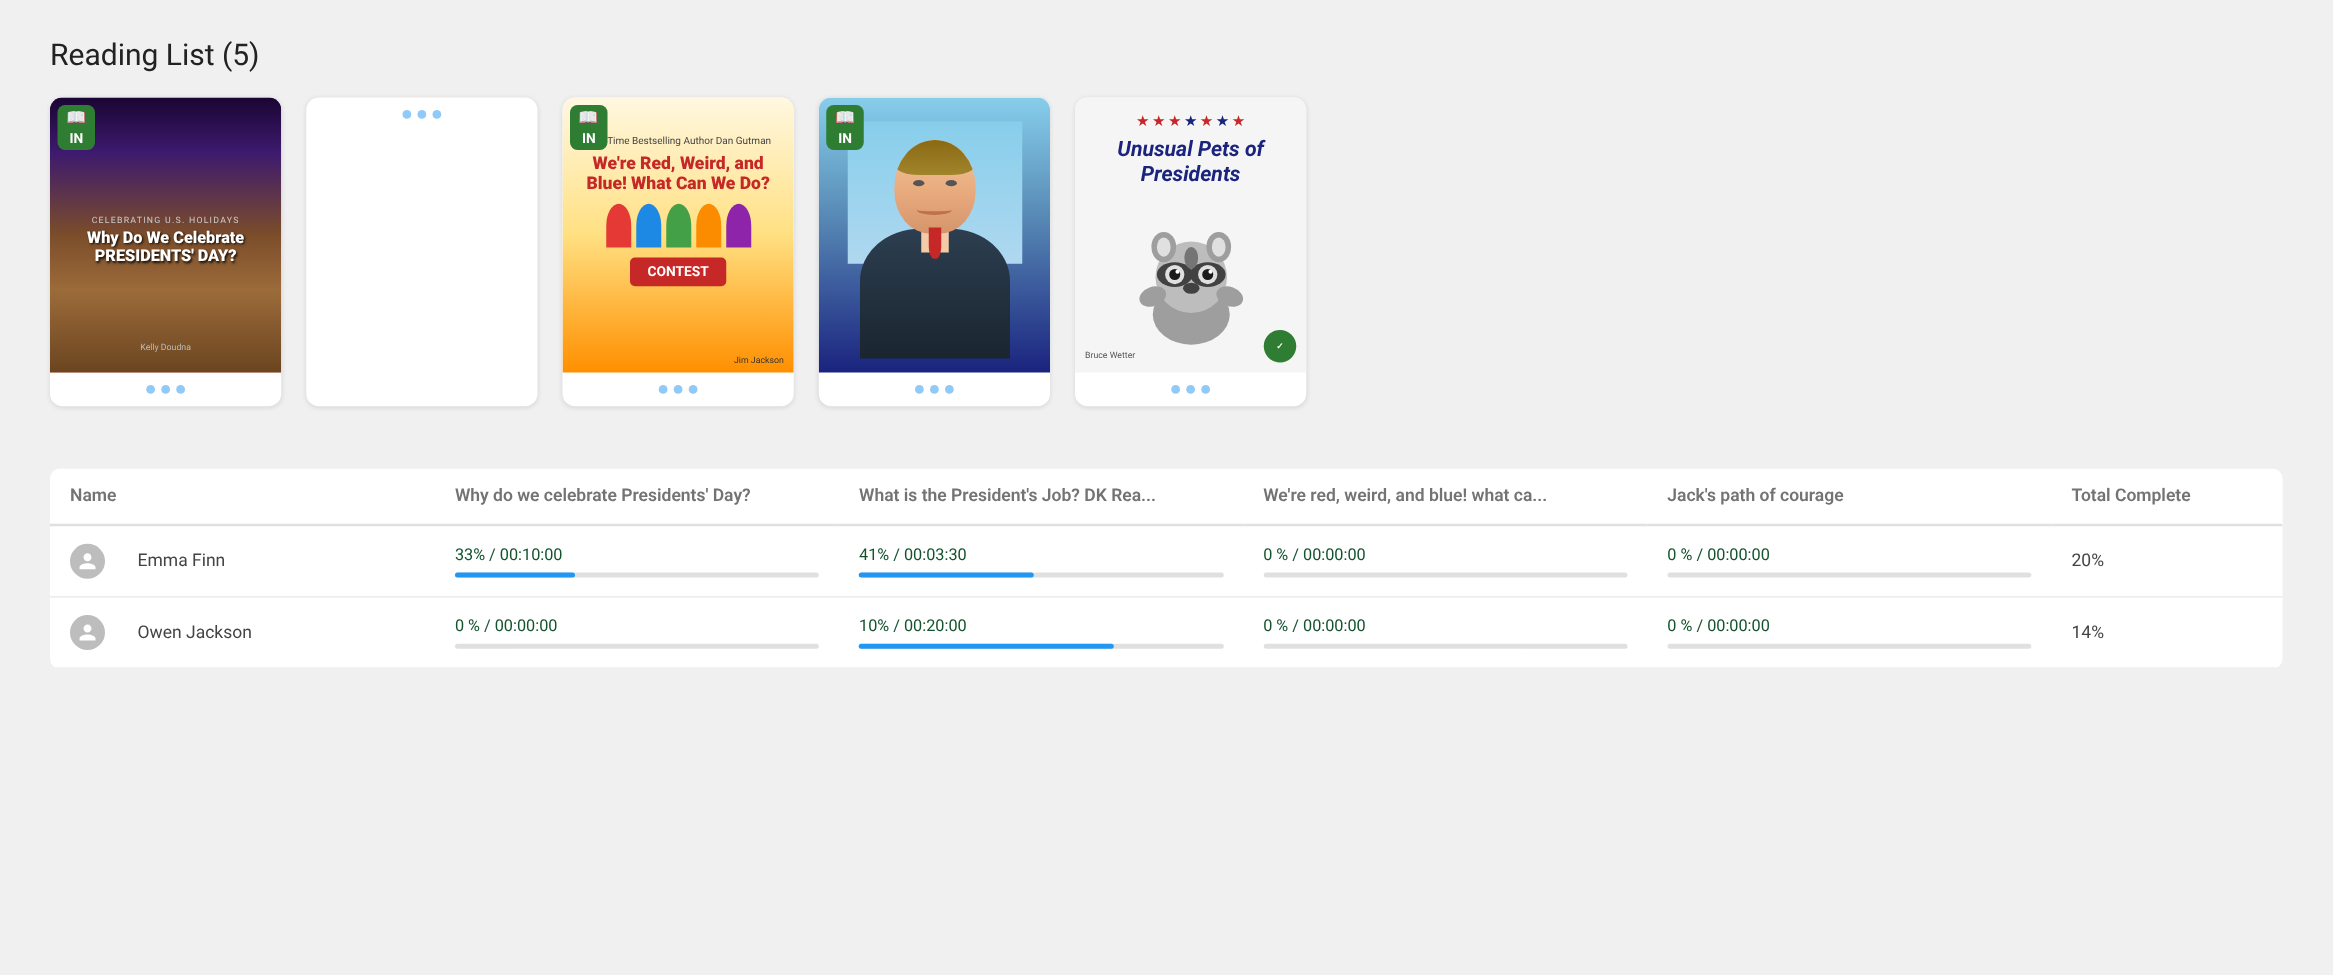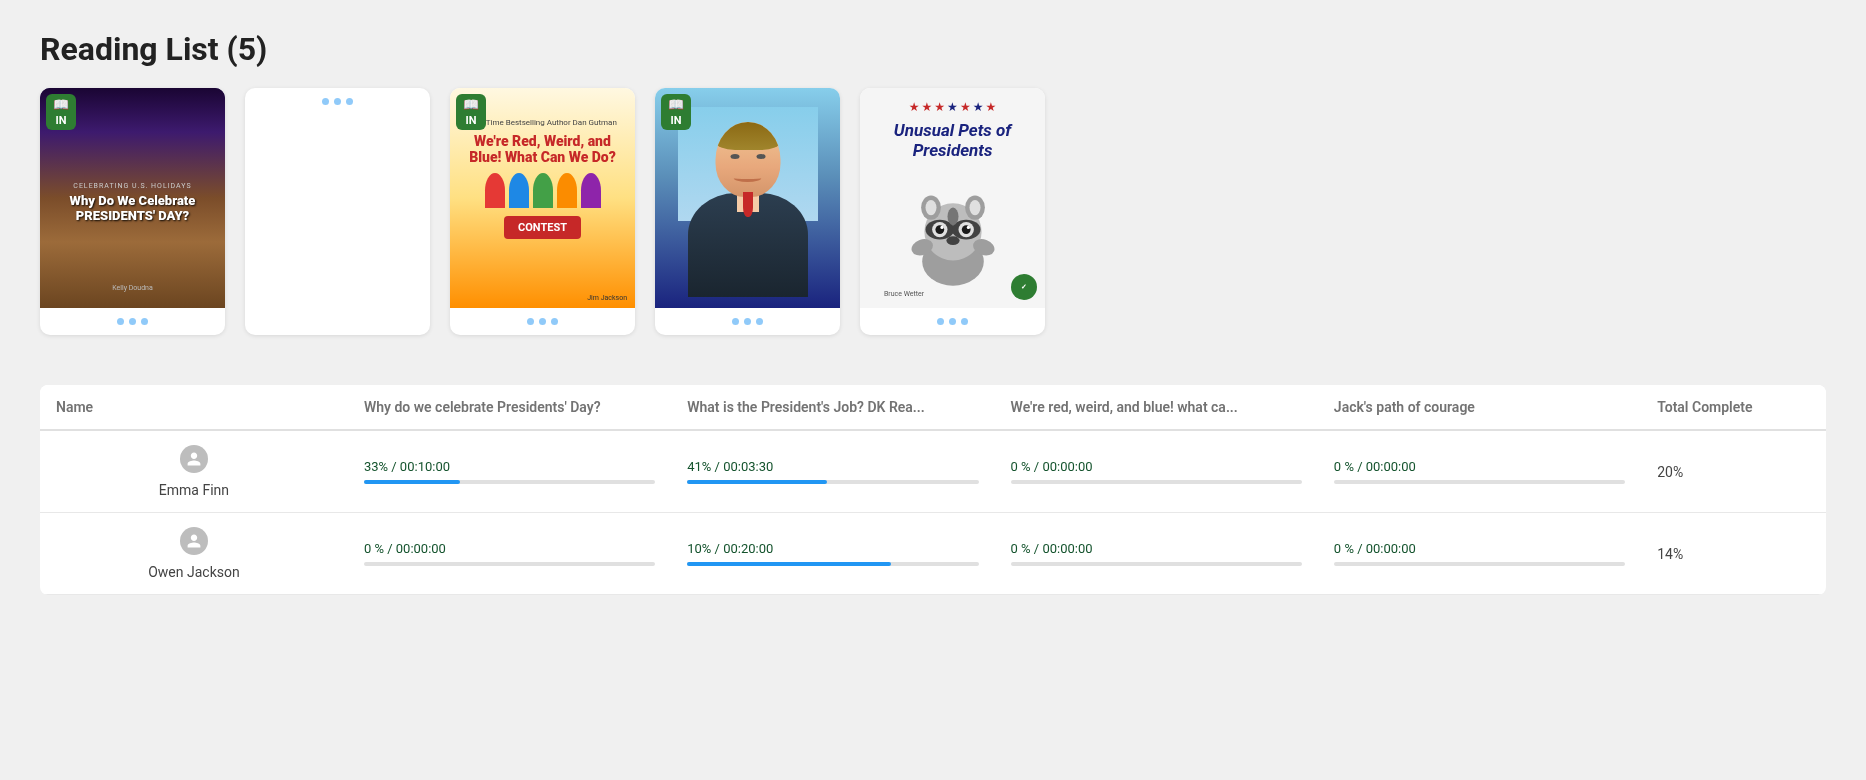--- a/index.html
+++ b/index.html
@@ -4,22 +4,22 @@
   <style>
     * { box-sizing: border-box; margin: 0; padding: 0; }
     body {
       background: #f0f0f0;
       font-family: -apple-system, BlinkMacSystemFont, 'Segoe UI', Roboto, sans-serif;
       color: #333;
       padding: 30px 40px;
     }
 
     .section-title {
-      font-size: 32px;
-      font-weight: 700;
+      font-size: 24px;
+      font-weight: 400;
       margin-bottom: 20px;
       color: #222;
     }
 
     
     .reading-list {
       display: flex;
       gap: 20px;
       margin-bottom: 50px;
       flex-wrap: nowrap;
@@ -164,22 +164,21 @@
       padding: 14px 16px;
       font-size: 14px;
       color: #444;
       border-bottom: 1px solid #e8e8e8;
       vertical-align: middle;
     }
 
     .participant-name-cell {
       display: flex;
       align-items: center;
-      gap: 9px;
-      flex-direction: column;
+      gap: 26px;
     }
 
     .participant-avatar {
       width: 28px;
       height: 28px;
       border-radius: 50%;
       background: #bdbdbd;
       display: flex;
       align-items: center;
       justify-content: center;
@@ -377,21 +376,21 @@
           <ellipse cx="30" cy="26" rx="5" ry="7" fill="#e0e0e0"></ellipse>
           <ellipse cx="70" cy="26" rx="5" ry="7" fill="#e0e0e0"></ellipse>
 
           <ellipse cx="22" cy="62" rx="10" ry="7" fill="#9e9e9e" transform="rotate(-20,22,62)"></ellipse>
           <ellipse cx="78" cy="62" rx="10" ry="7" fill="#9e9e9e" transform="rotate(20,78,62)"></ellipse>
 
           <ellipse cx="50" cy="34" rx="5" ry="8" fill="#757575"></ellipse>
         </svg>
       </div>
       <div style="position:absolute;bottom:8px;right:8px;background:#2e7d32;color:#fff;border-radius:50%;width:26px;height:26px;display:flex;align-items:center;justify-content:center;font-size:7px;font-weight:700;">✓</div>
-      <div style="position:absolute;bottom:10px;left:24px;font-size:7px;color:#555;">Bruce Wetter</div>
+      <div style="position:absolute;bottom:10px;left:8px;font-size:7px;color:#555;">Bruce Wetter</div>
     </div>
     <div class="book-footer">
       <div class="dots">
         <div class="dot"></div>
         <div class="dot"></div>
         <div class="dot"></div>
       </div>
     </div>
   </div>
 

